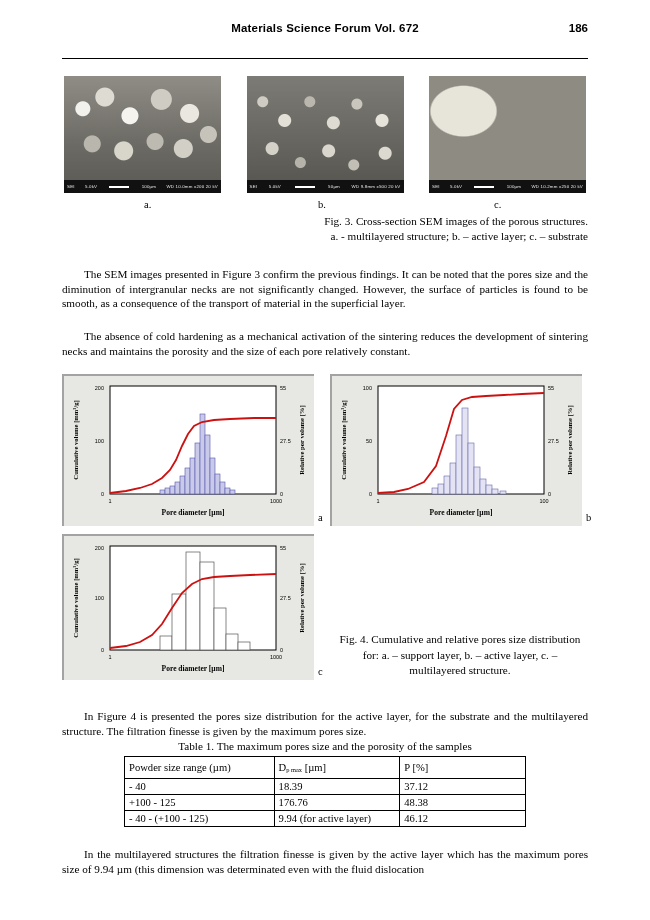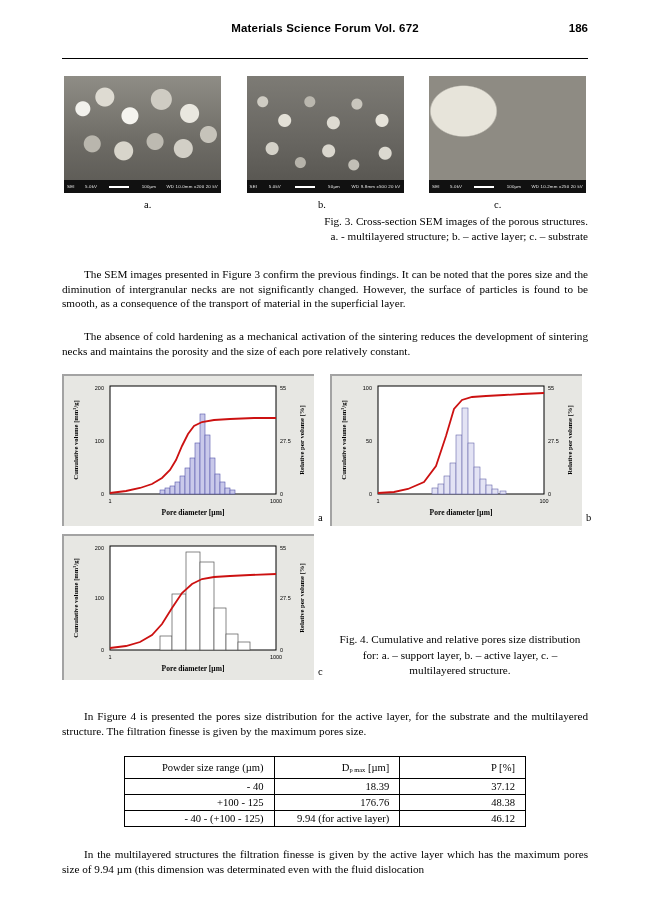--- a/index.html
+++ b/index.html
@@ -153,22 +153,22 @@
     text-align:center; font-size:11.2px;
   }
   table.tbl {
     position:absolute; left:124px; top:756px;
     width:402px;
     border-collapse:collapse;
     font-size:10.6px;
   }
   table.tbl td, table.tbl th {
     border:1px solid #000;
-    text-align:right;
-    padding:2px 10px;
+    text-align:left;
+    padding:2px 4px;
     font-weight:normal;
     height:16px;
   }
   table.tbl th { height:22px; }
   .sub { font-size:6.4px; vertical-align:bottom; }
   .col1 { width:150px; }
   .col2 { width:126px; }
   .col3 { width:126px; }
 </style>
 </head>
@@ -332,20 +332,21 @@
       <text x="14" y="62" text-anchor="middle" transform="rotate(-90 14 62)" font-family="Liberation Serif, serif" font-size="6.6" font-weight="bold">Cumulative volume  [mm³/g]</text>
       <text x="240" y="62" text-anchor="middle" transform="rotate(-90 240 62)" font-family="Liberation Serif, serif" font-size="6.6" font-weight="bold">Relative por volume  [%]</text>
     </svg>
   </div>
   <div class="chart-letter" id="letterC">c</div>
 
   <div class="fig4cap">Fig. 4. Cumulative and relative pores size distribution for: a. – support layer, b. – active layer, c. – multilayered structure.</div>
 
   <p class="para" id="p3"><span class="ind"></span><span>In Figure 4 is presented the pores size distribution for the active layer, for the substrate and the multilayered structure. The filtration finesse is given by the maximum pores size.</span></p>
 
+  <div class="tbl-cap">Table 1. The maximum pores size and the porosity of the samples</div>
   <table class="tbl">
     <thead>
       <tr>
         <th class="col1">Powder size range (µm)</th>
         <th class="col2"><span>D</span><span class="sub">p max</span> <span>[µm]</span></th>
         <th class="col3">P [%]</th>
       </tr>
     </thead>
     <tbody>
       <tr>

